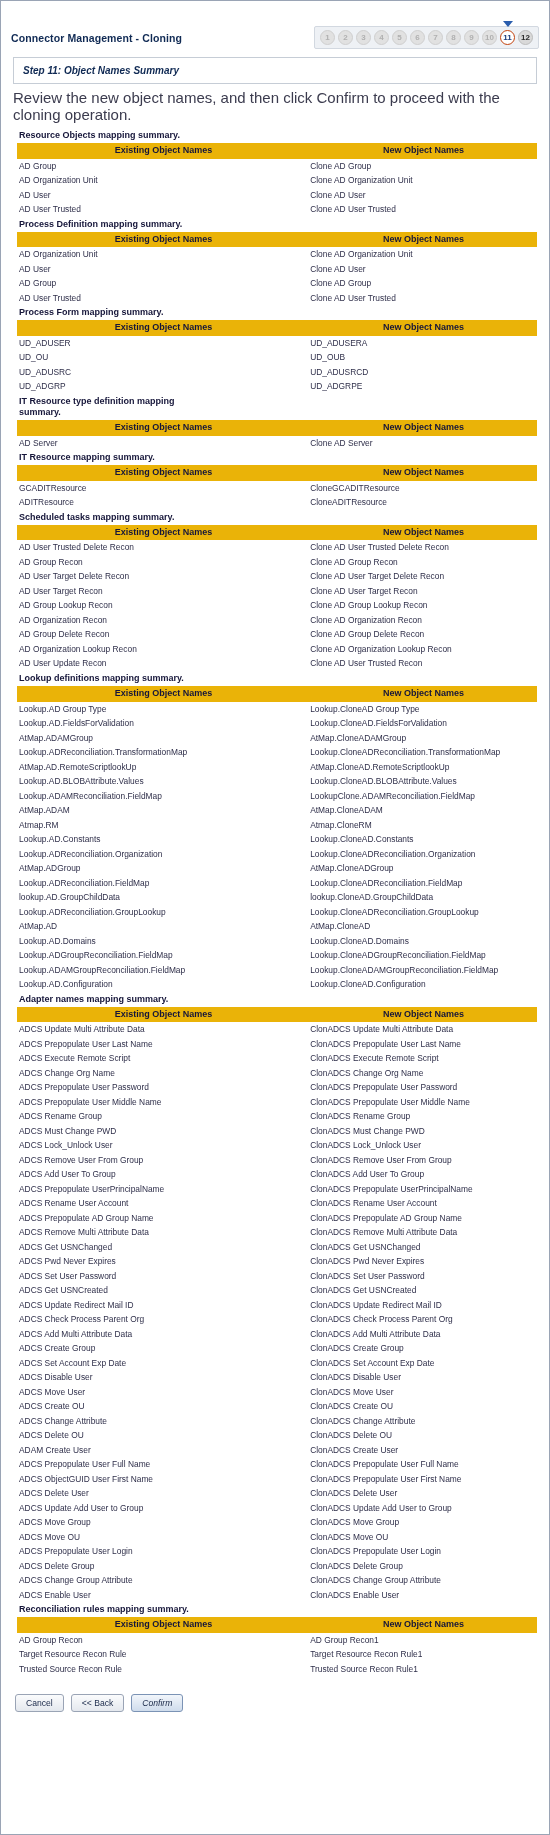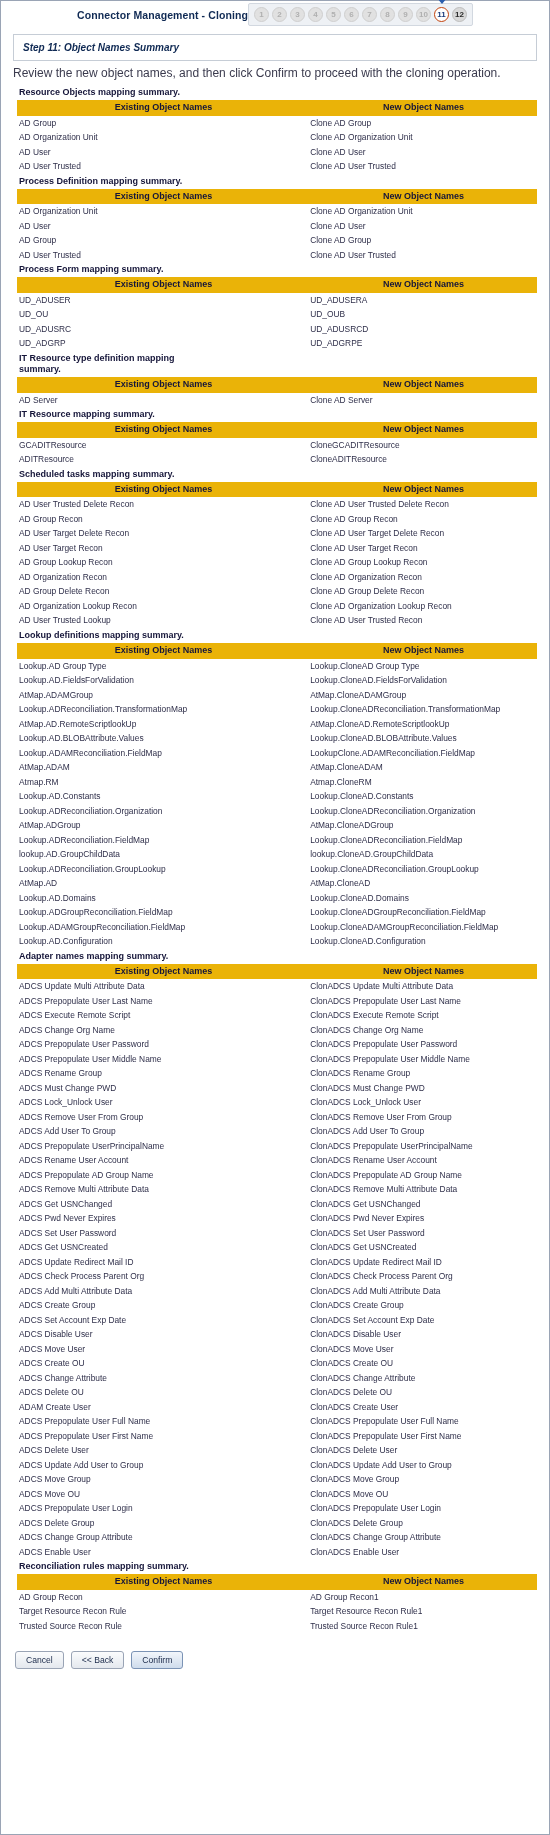--- a/index.html
+++ b/index.html
@@ -18,22 +18,22 @@
     min-height: 1835px;
     border: 1px solid #9aa4b5;
     background: #ffffff;
     padding: 0;
     position: relative;
   }
   
   .header {
     display: flex;
     align-items: center;
-    justify-content: center;
-    padding: 2px 10px 6px 10px;
+    justify-content: space-between;
+    padding: 25px 10px 6px 10px;
   }
   .header-title {
     font-size: 10.5px;
     font-weight: bold;
     color: #102a54;
     letter-spacing: 0.1px;
   }
   .steps-wrap {
     background: #eef1f5;
     border: 1px solid #d2d8e0;
@@ -82,21 +82,21 @@
     border: 1px solid #c6cdd6;
     background: #ffffff;
     padding: 7px 9px;
     font-size: 10px;
     font-weight: bold;
     color: #102a54;
     font-style: italic;
   }
   .instructions {
     padding: 5px 12px 5px 12px;
-    font-size: 12px;
+    font-size: 15px;
     color: #3b3b4e;
   }
   
   .content {
     padding: 0 12px 0 16px;
   }
   .section-title {
     font-size: 9px;
     font-weight: bold;
     color: #16163a;
@@ -144,20 +144,21 @@
     border: 1px solid #9aa4b5;
     border-radius: 3px;
     padding: 3px 10px;
     min-width: 47px;
     text-align: center;
     cursor: pointer;
   }
   .btn.primary {
     background: linear-gradient(#f2f6fb, #cfdcec);
     border: 1px solid #7b93b5;
+    font-style: italic;
   }
 </style>
 </head>
 <body>
 
 <div class="wizard">
 
   <div class="header">
     <div class="header-title">Connector Management - Cloning</div>
     <div class="steps-wrap">
@@ -356,21 +357,21 @@
           </tr>
           <tr>
             <td>AD Group Delete Recon</td>
             <td>Clone AD Group Delete Recon</td>
           </tr>
           <tr>
             <td>AD Organization Lookup Recon</td>
             <td>Clone AD Organization Lookup Recon</td>
           </tr>
           <tr>
-            <td>AD User Trusted Lookup</td>
+            <td>AD User Update Recon</td>
             <td>Clone AD User Trusted Recon</td>
           </tr>
         </tbody>
       </table>
       <div class="section-title">Lookup definitions mapping summary.</div>
       <table class="map">
         <colgroup>
           <col class="c1">
           <col class="c2">
         </colgroup>
@@ -594,21 +595,21 @@
           </tr>
           <tr>
             <td>ADAM Create User</td>
             <td>ClonADCS Create User</td>
           </tr>
           <tr>
             <td>ADCS Prepopulate User Full Name</td>
             <td>ClonADCS Prepopulate User Full Name</td>
           </tr>
           <tr>
-            <td>ADCS Prepopulate User First Name</td>
+            <td>ADCS ObjectGUID User First Name</td>
             <td>ClonADCS Prepopulate User First Name</td>
           </tr>
           <tr>
             <td>ADCS Delete User</td>
             <td>ClonADCS Delete User</td>
           </tr>
           <tr>
             <td>ADCS Update Add User to Group</td>
             <td>ClonADCS Update Add User to Group</td>
           </tr>

